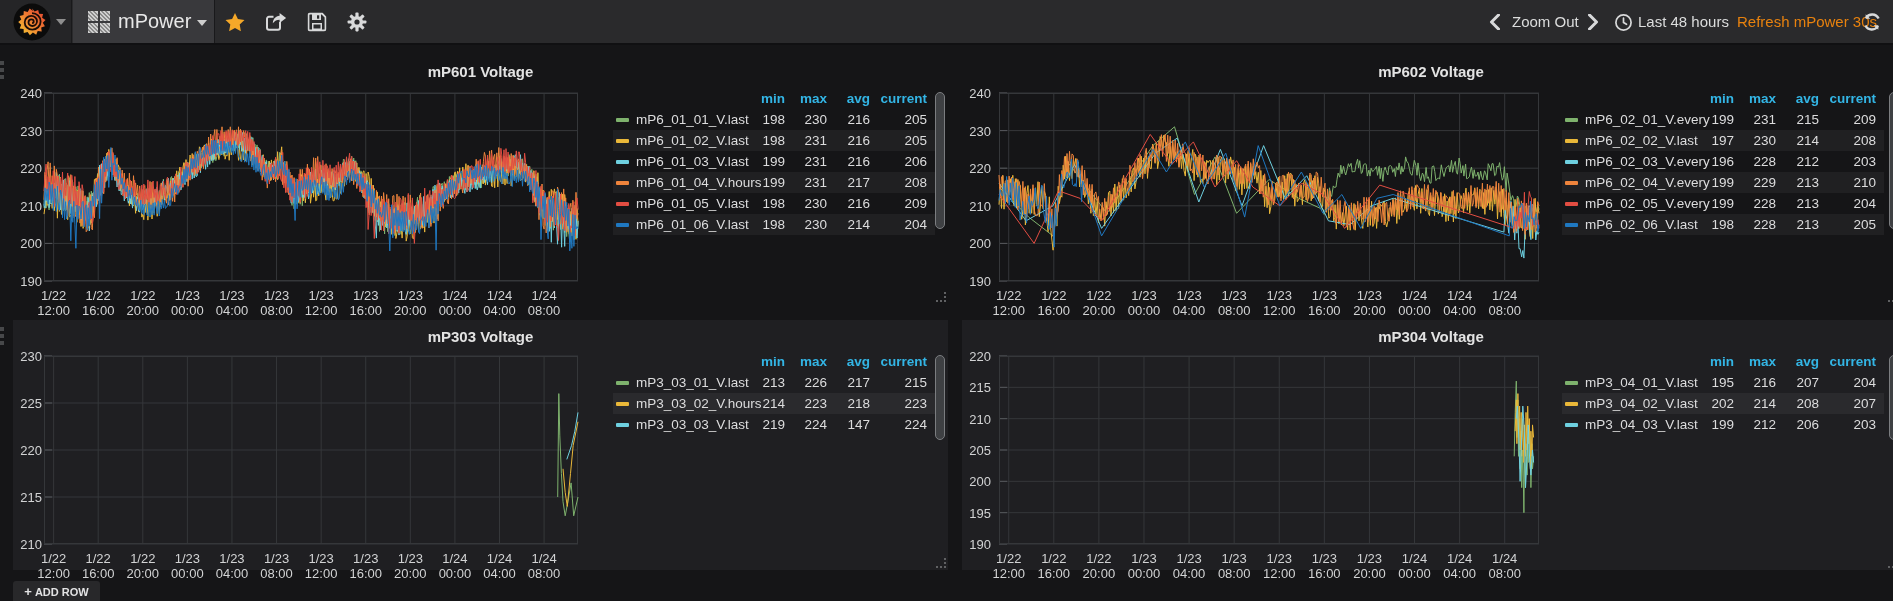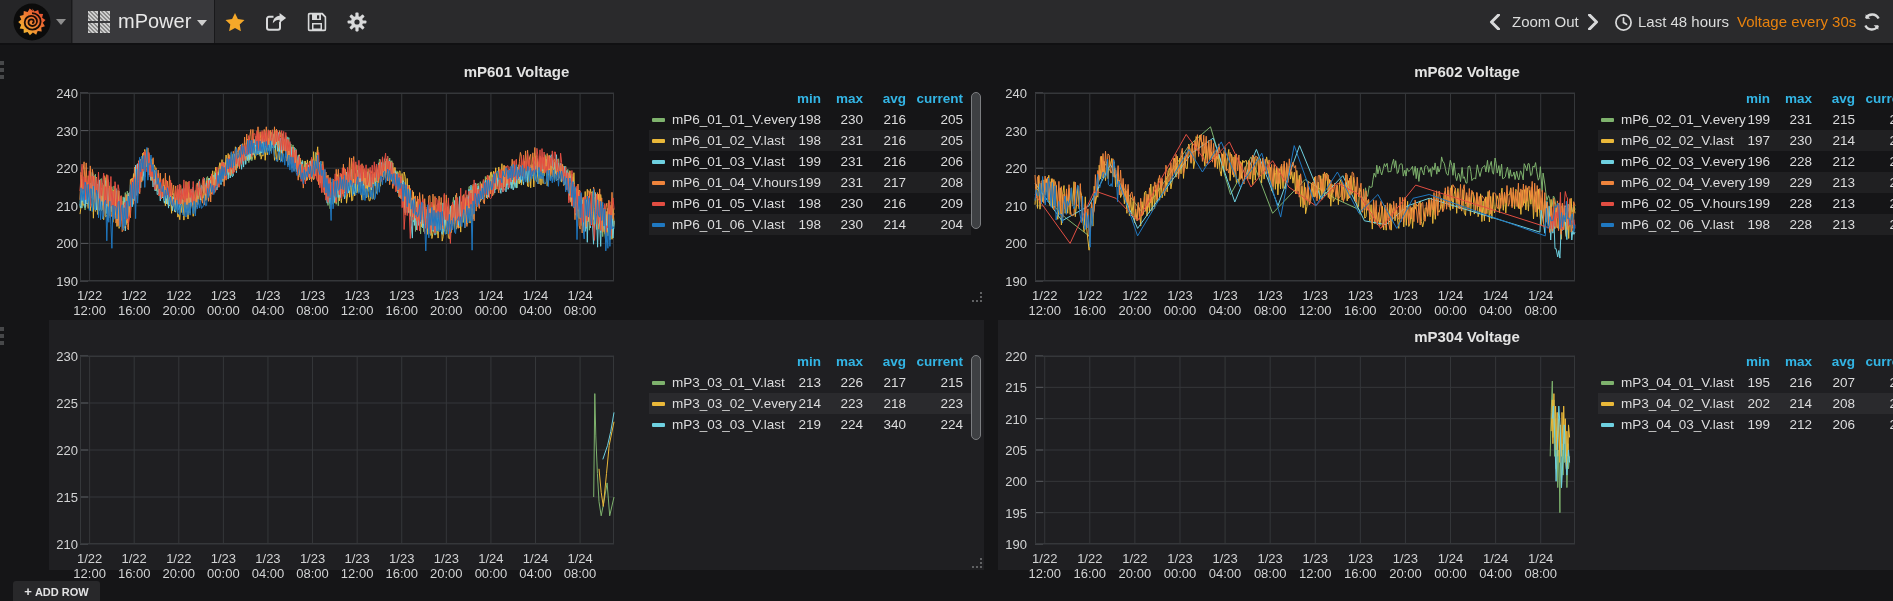--- a/index.html
+++ b/index.html
@@ -36,21 +36,21 @@
   .zoom-next { position:absolute; left:1588px; top:14px; cursor:pointer; }
   .clock-icon { position:absolute; left:1615px; top:14px; }
   .time-range { position:absolute; left:1638px; top:13px; font-size:15px; color:#dcdddd; cursor:pointer; }
   .refresh-label { position:absolute; left:1737px; top:13px; font-size:15px; color:#E8820E; cursor:pointer; }
   .refresh-btn { position:absolute; left:1863px; top:13px; cursor:pointer; }
   
   .dash { position:absolute; left:0; top:0; right:0; bottom:0; }
   .row-handle { position:absolute; left:0; width:5px; height:19px; cursor:pointer; }
   .row-handle i { display:block; width:4px; height:4px; background:#47484a; margin:0 0 3px 0; }
   .rh1 { top:61px; } .rh2 { top:327px; }
-  .panel { position:absolute;margin-left:36px; }
+  .panel { position:absolute; }
   .panel.bg { background:#1F1F22; }
   .p1 { left:13px;  top:55px;  width:935px; height:249px; }
   .p2 { left:962px; top:55px;  width:938px; height:249px; }
   .p3 { left:13px;  top:320px; width:935px; height:250px; }
   .p4 { left:962px; top:320px; width:938px; height:250px; }
   .panel-title { position:absolute; left:0; top:8px; width:100%; text-align:center;
     font-size:15px; font-weight:bold; color:#E3E3E3; cursor:pointer; }
   .plot { position:absolute; }
   .p1 .plot, .p3 .plot { left:31px; width:534px; }
   .p2 .plot, .p4 .plot { left:37px; width:540px; }
@@ -169,21 +169,21 @@
     </svg>
     <span class="zoom-out-label">Zoom Out</span>
     <svg class="zoom-next" width="11" height="16" viewBox="0 0 11 16">
       <path d="M1.5 1 L8.5 8 l-7 7" fill="none" stroke="#d8d9da" stroke-width="3" stroke-linecap="round" stroke-linejoin="round"></path>
     </svg>
     <svg class="clock-icon" width="17" height="17" viewBox="0 0 17 17">
       <circle cx="8.5" cy="8.5" r="7.6" fill="none" stroke="#d8d9da" stroke-width="1.7"></circle>
       <path d="M8.5 4.2 v4.3 l3 1.8" fill="none" stroke="#d8d9da" stroke-width="1.7" stroke-linecap="round"></path>
     </svg>
     <span class="time-range">Last 48 hours</span>
-    <span class="refresh-label">Voltage every 30s</span>
+    <span class="refresh-label">Refresh mPower 30s</span>
     <svg class="refresh-btn" width="18" height="18" viewBox="0 0 18 18">
       <path d="M15.6 5.5 A7.2 7.2 0 0 0 3 5" fill="none" stroke="#d8d9da" stroke-width="2.4"></path>
       <path d="M2.7 1.2 v4.6 h4.6z" fill="#d8d9da"></path>
       <path d="M2.4 12.5 a7.2 7.2 0 0 0 12.6 0.5" fill="none" stroke="#d8d9da" stroke-width="2.4"></path>
       <path d="M15.3 16.8 v-4.6 h-4.6z" fill="#d8d9da"></path>
     </svg>
   </div>
 </div>
 
 <div class="dash">
@@ -255,21 +255,21 @@
         </div>
         <div class="legend">
           <div class="hrow">
             <div class="cell c-min">min</div>
             <div class="cell c-max">max</div>
             <div class="cell c-avg">avg</div>
             <div class="cell c-cur">current</div>
           </div>
           <div class="lrow">
             <div class="dash-ic" style="background: rgb(126, 178, 109);"></div>
-            <div class="cell c-name">mP6_01_01_V.every</div>
+            <div class="cell c-name">mP6_01_01_V.last</div>
             <div class="cell c-min">198</div>
             <div class="cell c-max">230</div>
             <div class="cell c-avg">216</div>
             <div class="cell c-cur">205</div>
           </div>
           <div class="lrow hl">
             <div class="dash-ic" style="background: rgb(234, 184, 57);"></div>
             <div class="cell c-name">mP6_01_02_V.last</div>
             <div class="cell c-min">198</div>
             <div class="cell c-max">231</div>
@@ -407,21 +407,21 @@
           <div class="lrow hl">
             <div class="dash-ic" style="background: rgb(239, 132, 60);"></div>
             <div class="cell c-name">mP6_02_04_V.every</div>
             <div class="cell c-min">199</div>
             <div class="cell c-max">229</div>
             <div class="cell c-avg">213</div>
             <div class="cell c-cur">210</div>
           </div>
           <div class="lrow">
             <div class="dash-ic" style="background: rgb(226, 77, 66);"></div>
-            <div class="cell c-name">mP6_02_05_V.hours</div>
+            <div class="cell c-name">mP6_02_05_V.every</div>
             <div class="cell c-min">199</div>
             <div class="cell c-max">228</div>
             <div class="cell c-avg">213</div>
             <div class="cell c-cur">204</div>
           </div>
           <div class="lrow hl">
             <div class="dash-ic" style="background: rgb(31, 120, 193);"></div>
             <div class="cell c-name">mP6_02_06_V.last</div>
             <div class="cell c-min">198</div>
             <div class="cell c-max">228</div>
@@ -429,20 +429,21 @@
             <div class="cell c-cur">205</div>
           </div>
         </div>
         <div class="legend-sb"></div>
         <div class="resize-h">
           <i class="d2"></i>
           <i class="d4"></i>
         </div>
       </div>
       <div class="panel p3 bg">
+        <div class="panel-title">mP303 Voltage</div>
         <div class="plot">
           <div class="ytick" style="top: 0px;">230</div>
           <div class="ytick" style="top: 47px;">225</div>
           <div class="ytick" style="top: 94px;">220</div>
           <div class="ytick" style="top: 141px;">215</div>
           <div class="ytick" style="top: 188px;">210</div>
           <div class="xtick" style="left: 9.612px;"><span>1/22</span><br><span>12:00</span></div>
           <div class="xtick" style="left: 54.201px;"><span>1/22</span><br><span>16:00</span></div>
           <div class="xtick" style="left: 98.79px;"><span>1/22</span><br><span>20:00</span></div>
           <div class="xtick" style="left: 143.379px;"><span>1/23</span><br><span>00:00</span></div>
@@ -493,32 +494,32 @@
           <div class="lrow">
             <div class="dash-ic" style="background: rgb(126, 178, 109);"></div>
             <div class="cell c-name">mP3_03_01_V.last</div>
             <div class="cell c-min">213</div>
             <div class="cell c-max">226</div>
             <div class="cell c-avg">217</div>
             <div class="cell c-cur">215</div>
           </div>
           <div class="lrow hl">
             <div class="dash-ic" style="background: rgb(234, 184, 57);"></div>
-            <div class="cell c-name">mP3_03_02_V.every</div>
+            <div class="cell c-name">mP3_03_02_V.hours</div>
             <div class="cell c-min">214</div>
             <div class="cell c-max">223</div>
             <div class="cell c-avg">218</div>
             <div class="cell c-cur">223</div>
           </div>
           <div class="lrow">
             <div class="dash-ic" style="background: rgb(110, 208, 224);"></div>
             <div class="cell c-name">mP3_03_03_V.last</div>
             <div class="cell c-min">219</div>
             <div class="cell c-max">224</div>
-            <div class="cell c-avg">340</div>
+            <div class="cell c-avg">147</div>
             <div class="cell c-cur">224</div>
           </div>
         </div>
         <div class="legend-sb"></div>
         <div class="resize-h">
           <i class="d1"></i>
           <i class="d2"></i>
           <i class="d3"></i>
           <i class="d4"></i>
           <i class="d5"></i>

